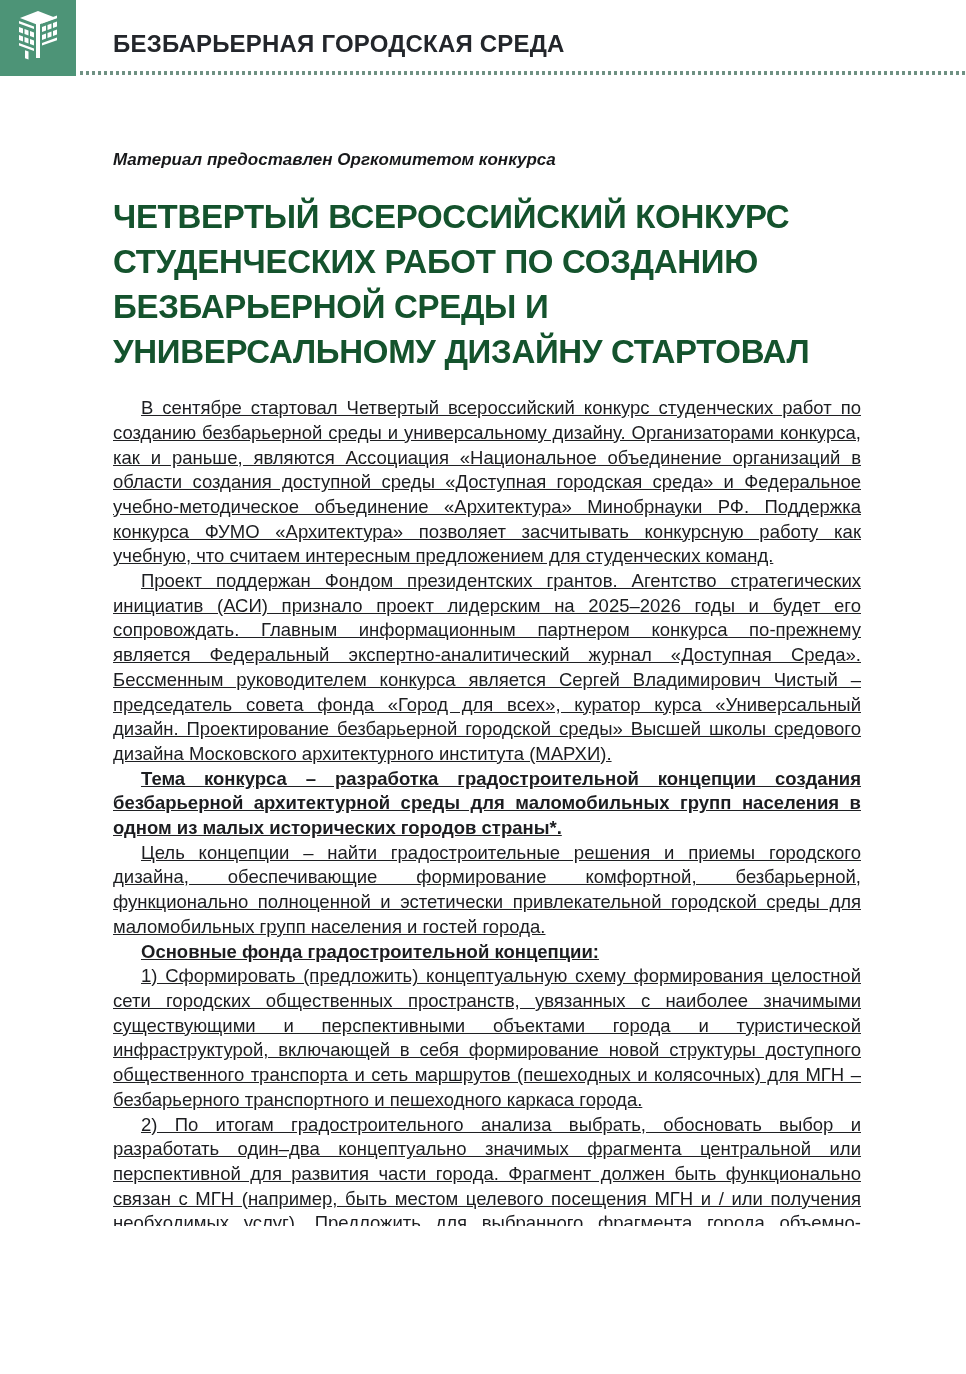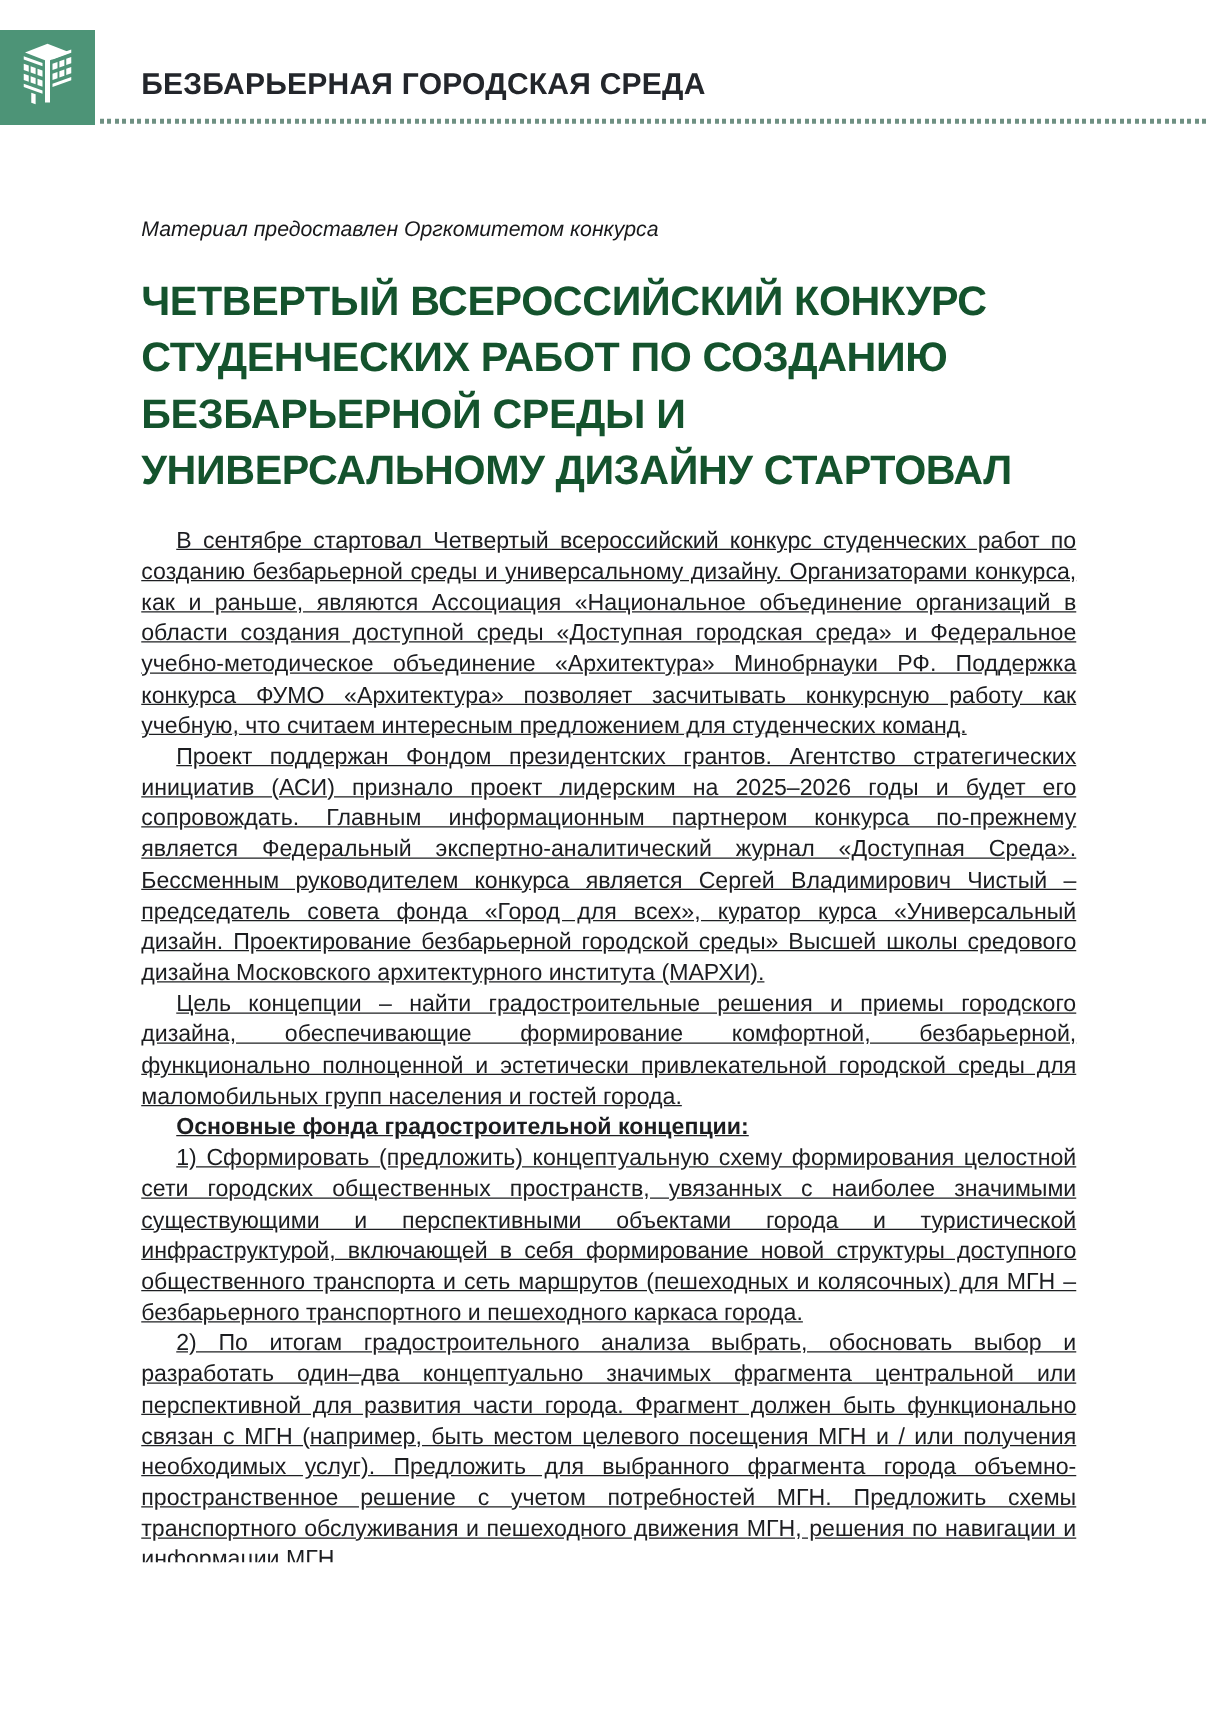--- a/index.html
+++ b/index.html
@@ -8,21 +8,20 @@
     background: #ffffff;
   }
   .page {
     position: relative;
     width: 966px;
     height: 1226px;
     background: #ffffff;
     font-family: "Liberation Sans", sans-serif;
     color: #1f2023;
     overflow: hidden;
-    margin-top: 24px;
   }
 
   
   .topbar {
     position: relative;
     height: 78px;
   }
   .logo-box {
     position: absolute;
     left: 0;
@@ -57,21 +56,21 @@
   }
 
   
   .content {
     margin-left: 113px;
     width: 748px;
   }
   .credit-line {
     margin-top: 72px;
     font-style: italic;
-    font-weight: 400;
+    font-weight: 700;
     font-size: 17px;
     color: #17181a;
   }
   .article-title {
     margin-top: 24px;
     font-size: 33px;
     line-height: 45px;
     font-weight: bold;
     letter-spacing: -0.3px;
     color: #14532d;
@@ -170,20 +169,21 @@
   </div>
 
   <div class="content">
     <div class="credit-line">Материал предоставлен Оргкомитетом конкурса</div>
 
     <h1 class="article-title">ЧЕТВЕРТЫЙ ВСЕРОССИЙСКИЙ КОНКУРС СТУДЕНЧЕСКИХ РАБОТ ПО СОЗДАНИЮ БЕЗБАРЬЕРНОЙ СРЕДЫ И УНИВЕРСАЛЬНОМУ ДИЗАЙНУ СТАРТОВАЛ</h1>
 
     <div class="body-text">
       <p>В сентябре стартовал Четвертый всероссийский конкурс студенческих работ по созданию безбарьерной среды и универсальному дизайну. Организаторами конкурса, как и раньше, являются Ассоциация «Национальное объединение организаций в области создания доступной среды «Доступная городская среда» и Федеральное учебно-методическое объединение «Архитектура» Минобрнауки РФ. Поддержка конкурса ФУМО «Архитектура» позволяет засчитывать конкурсную работу как учебную, что считаем интересным предложением для студенческих команд.</p>
       <p>Проект поддержан Фондом президентских грантов. Агентство стратегических инициатив (АСИ) признало проект лидерским на 2025–2026 годы и будет его сопровождать. Главным информационным партнером конкурса по-прежнему является Федеральный экспертно-аналитический журнал «Доступная Среда». Бессменным руководителем конкурса является Сергей Владимирович Чистый – председатель совета фонда «Город для всех», куратор курса «Универсальный дизайн. Проектирование безбарьерной городской среды» Высшей школы средового дизайна Московского архитектурного института (МАРХИ).</p>
+      <p class="bold">Тема конкурса – разработка градостроительной концепции создания безбарьерной архитектурной среды для маломобильных групп населения в одном из малых исторических городов страны*.</p>
       <p>Цель концепции – найти градостроительные решения и приемы городского дизайна, обеспечивающие формирование комфортной, безбарьерной, функционально полноценной и эстетически привлекательной городской среды для маломобильных групп населения и гостей города.</p>
       <p class="bold">Основные фонда градостроительной концепции:</p>
       <p>1) Сформировать (предложить) концептуальную схему формирования целостной сети городских общественных пространств, увязанных с наиболее значимыми существующими и перспективными объектами города и туристической инфраструктурой, включающей в себя формирование новой структуры доступного общественного транспорта и сеть маршрутов (пешеходных и колясочных) для МГН – безбарьерного транспортного и пешеходного каркаса города.</p>
       <p>2) По итогам градостроительного анализа выбрать, обосновать выбор и разработать один–два концептуально значимых фрагмента центральной или перспективной для развития части города. Фрагмент должен быть функционально связан с МГН (например, быть местом целевого посещения МГН и / или получения необходимых услуг). Предложить для выбранного фрагмента города объемно-пространственное решение с учетом потребностей МГН. Предложить схемы транспортного обслуживания и пешеходного движения МГН, решения по навигации и информации МГН.</p>
     </div>
   </div>
 
 
 </div>
 

